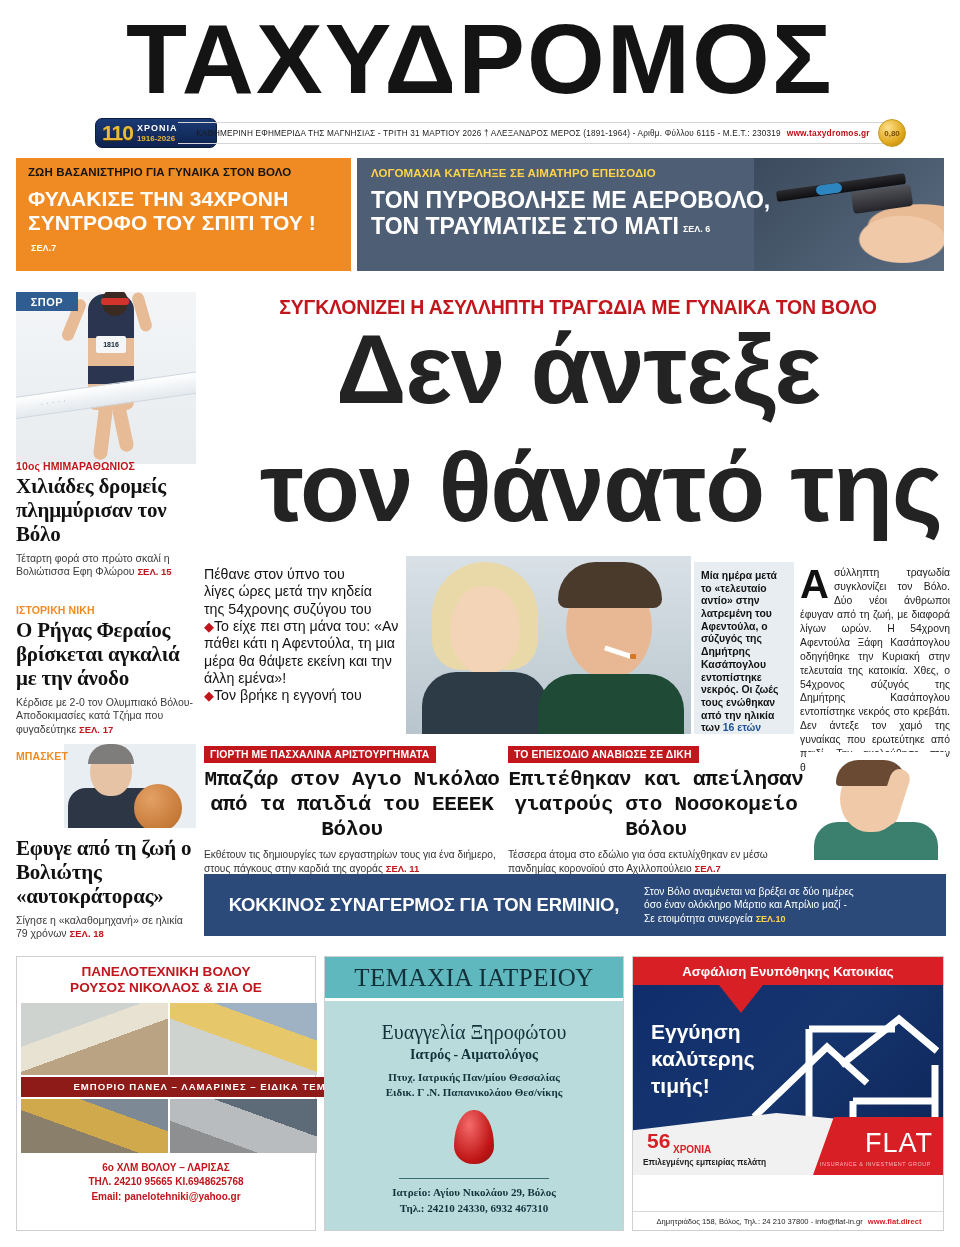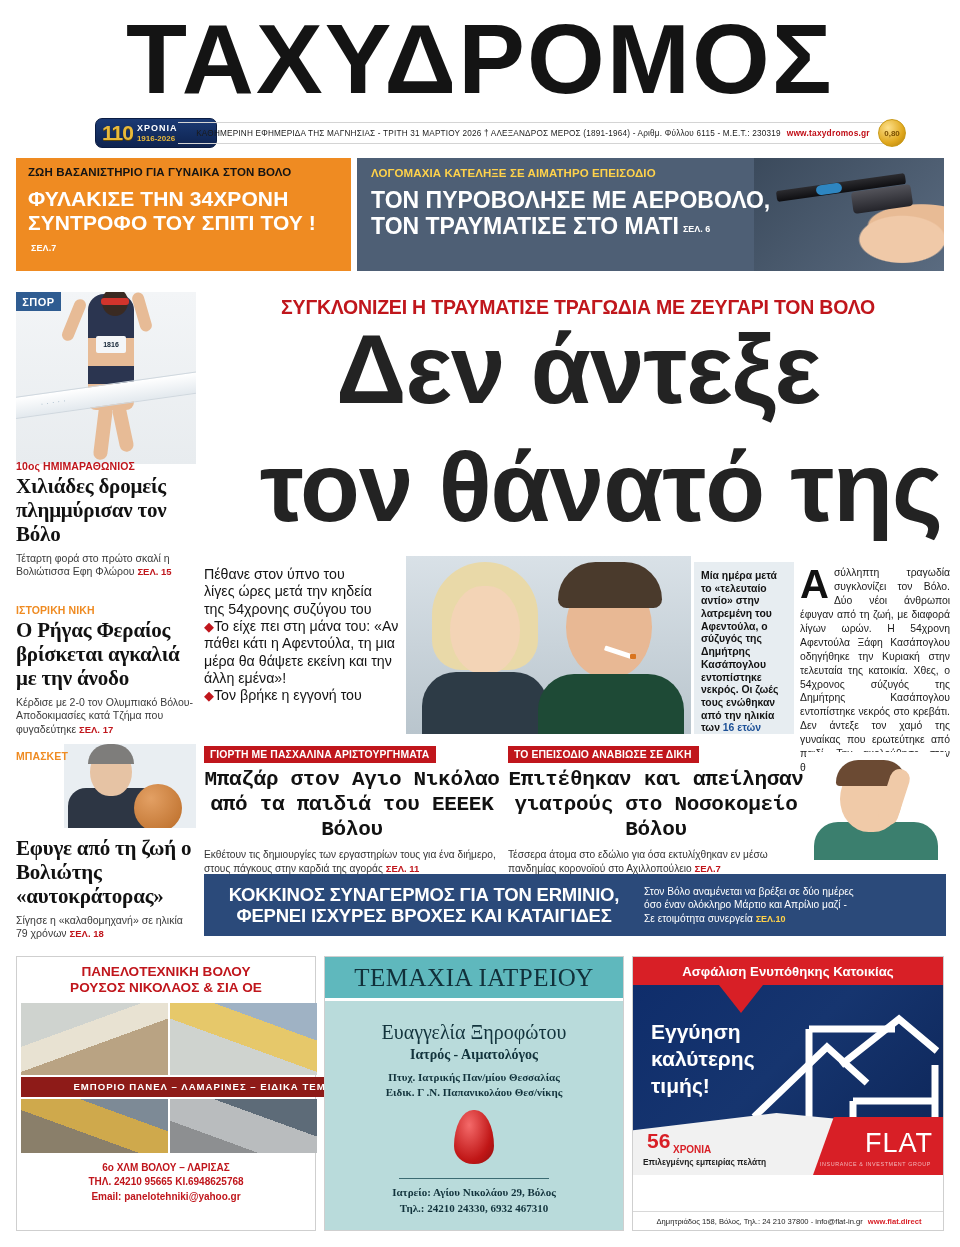--- a/index.html
+++ b/index.html
@@ -84,21 +84,21 @@
     background:linear-gradient(180deg,#53535a,#24242a);transform:rotate(-8deg);
   }
   .gun-cyl{
     position:absolute;left:62px;top:26px;width:26px;height:10px;border-radius:5px;
     background:#2e86c1;transform:rotate(-8deg);
   }
 
   
   .sport-col{position:absolute;left:16px;top:292px;width:180px;height:652px;}
   .sport-label{
-    position:absolute;left:0;top:0;width:45px;height:19px;background:#2f5c91;
+    position:absolute;left:0;top:0;width:62px;height:19px;background:#2f5c91;
     color:#fff;font-size:11px;font-weight:bold;display:flex;align-items:center;justify-content:center;
     z-index:4;letter-spacing:.5px;
   }
   .runner-photo{
     position:absolute;left:0;top:0;width:180px;height:172px;overflow:hidden;background:#ffffff;
   }
   .runner-bg{position:absolute;inset:0;background:linear-gradient(180deg,#f3f5f7 0%,#e8ecef 100%);}
   .runner-body{
     position:absolute;left:72px;top:2px;width:46px;height:116px;border-radius:16px 16px 8px 8px;
     background:linear-gradient(180deg,#2b3550 0 38%,#e7bb96 38% 62%,#2b3550 62% 78%,#e7bb96 78% 100%);
@@ -382,21 +382,21 @@
       <div style="position:absolute;left:0;top:90px;width:180px;">
         <div class="sport-head">Εφυγε από τη ζωή ο Βολιώτης «αυτοκράτορας»</div>
         <div class="sport-sub">
           <span>Σίγησε η «καλαθομηχανή» σε ηλικία 79 χρόνων</span>
           <span class="ref">ΣΕΛ. 18</span>
         </div>
       </div>
     </div>
   </div>
 
-  <div class="main-kicker">ΣΥΓΚΛΟΝΙΖΕΙ Η ΤΡΑΥΜΑΤΙΣΕ ΤΡΑΓΩΔΙΑ ΜΕ ΖΕΥΓΑΡΙ ΤΟΝ ΒΟΛΟ</div>
+  <div class="main-kicker">ΣΥΓΚΛΟΝΙΖΕΙ Η ΑΣΥΛΛΗΠΤΗ ΤΡΑΓΩΔΙΑ ΜΕ ΓΥΝΑΙΚΑ ΤΟΝ ΒΟΛΟ</div>
   <div class="main-head1">Δεν άντεξε</div>
   <div class="main-head2">τον θάνατό της</div>
 
   <div class="couple-photo">
     <div class="cp-bg"></div>
     <div class="woman-hair"></div>
     <div class="woman-face"></div>
     <div class="woman-body"></div>
     <div class="man-head"></div>
     <div class="man-hair"></div>
@@ -447,21 +447,20 @@
   <div class="doctor-photo">
     <div class="doc-body"></div>
     <div class="doc-head"></div>
     <div class="doc-hair"></div>
     <div class="doc-arm"></div>
   </div>
 
   <div class="weather">
     <div class="weather-head">
       <div>ΚΟΚΚΙΝΟΣ ΣΥΝΑΓΕΡΜΟΣ ΓΙΑ ΤΟΝ ERMINIO,</div>
-      <div>ΦΕΡΝΕΙ ΙΣΧΥΡΕΣ ΒΡΟΧΕΣ ΚΑΙ ΚΑΤΑΙΓΙΔΕΣ</div>
     </div>
     <div class="weather-sub">
       <div>Στον Βόλο αναμένεται να βρέξει σε δύο ημέρες</div>
       <div>όσο έναν ολόκληρο Μάρτιο και Απρίλιο μαζί -</div>
       <div>
         <span>Σε ετοιμότητα συνεργεία</span>
         <span class="ref-y">ΣΕΛ.10</span>
       </div>
     </div>
   </div>

